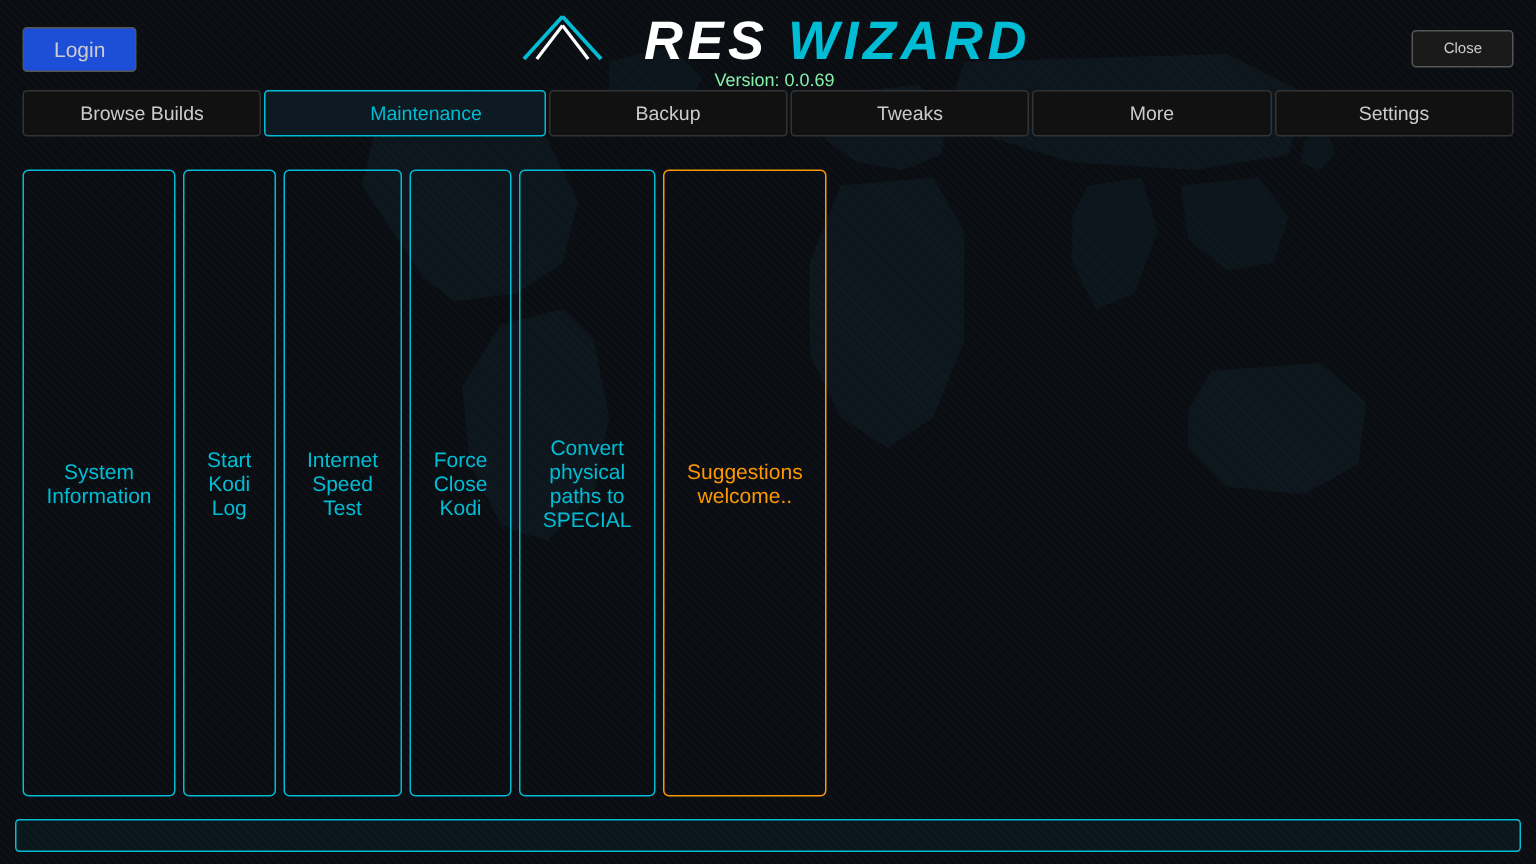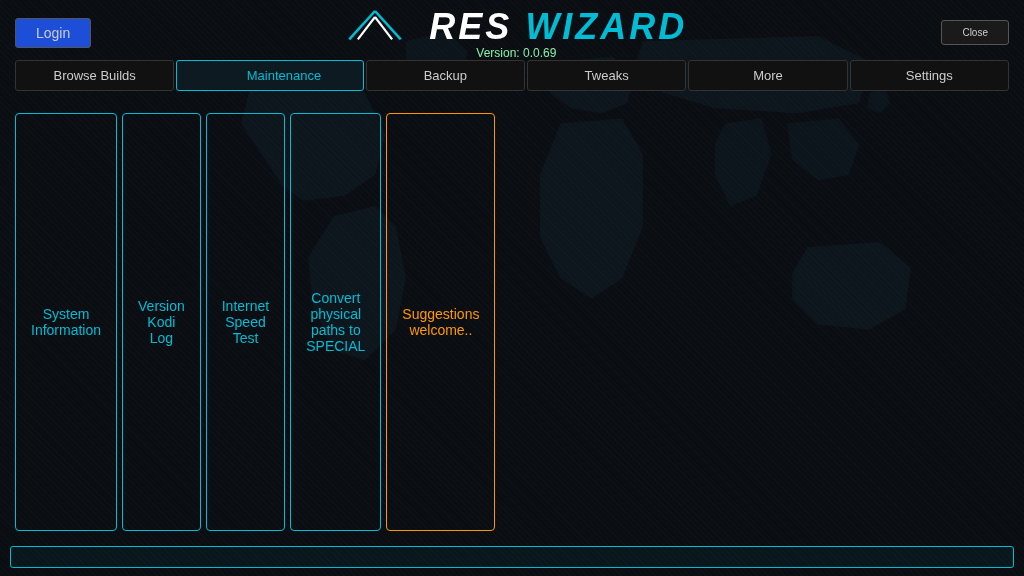--- a/index.html
+++ b/index.html
@@ -238,22 +238,23 @@
     <button class="nav-tab active">Maintenance</button>
     <button class="nav-tab">Backup</button>
     <button class="nav-tab">Tweaks</button>
     <button class="nav-tab">More</button>
     <button class="nav-tab">Settings</button>
   </div>
 
   <div class="main-area">
     <div class="button-list">
       <button class="menu-btn">System Information</button>
-      <button class="menu-btn">Version Kodi Log</button>
+      <button class="menu-btn">Start Kodi Log</button>
       <button class="menu-btn">Internet Speed Test</button>
+      <button class="menu-btn">Force Close Kodi</button>
       <button class="menu-btn">Convert physical paths to SPECIAL</button>
       <button class="menu-btn orange">Suggestions welcome..</button>
     </div>
   </div>
 
   <div class="bottom-bar"></div>
 
 </div>
 
 </body></html>

